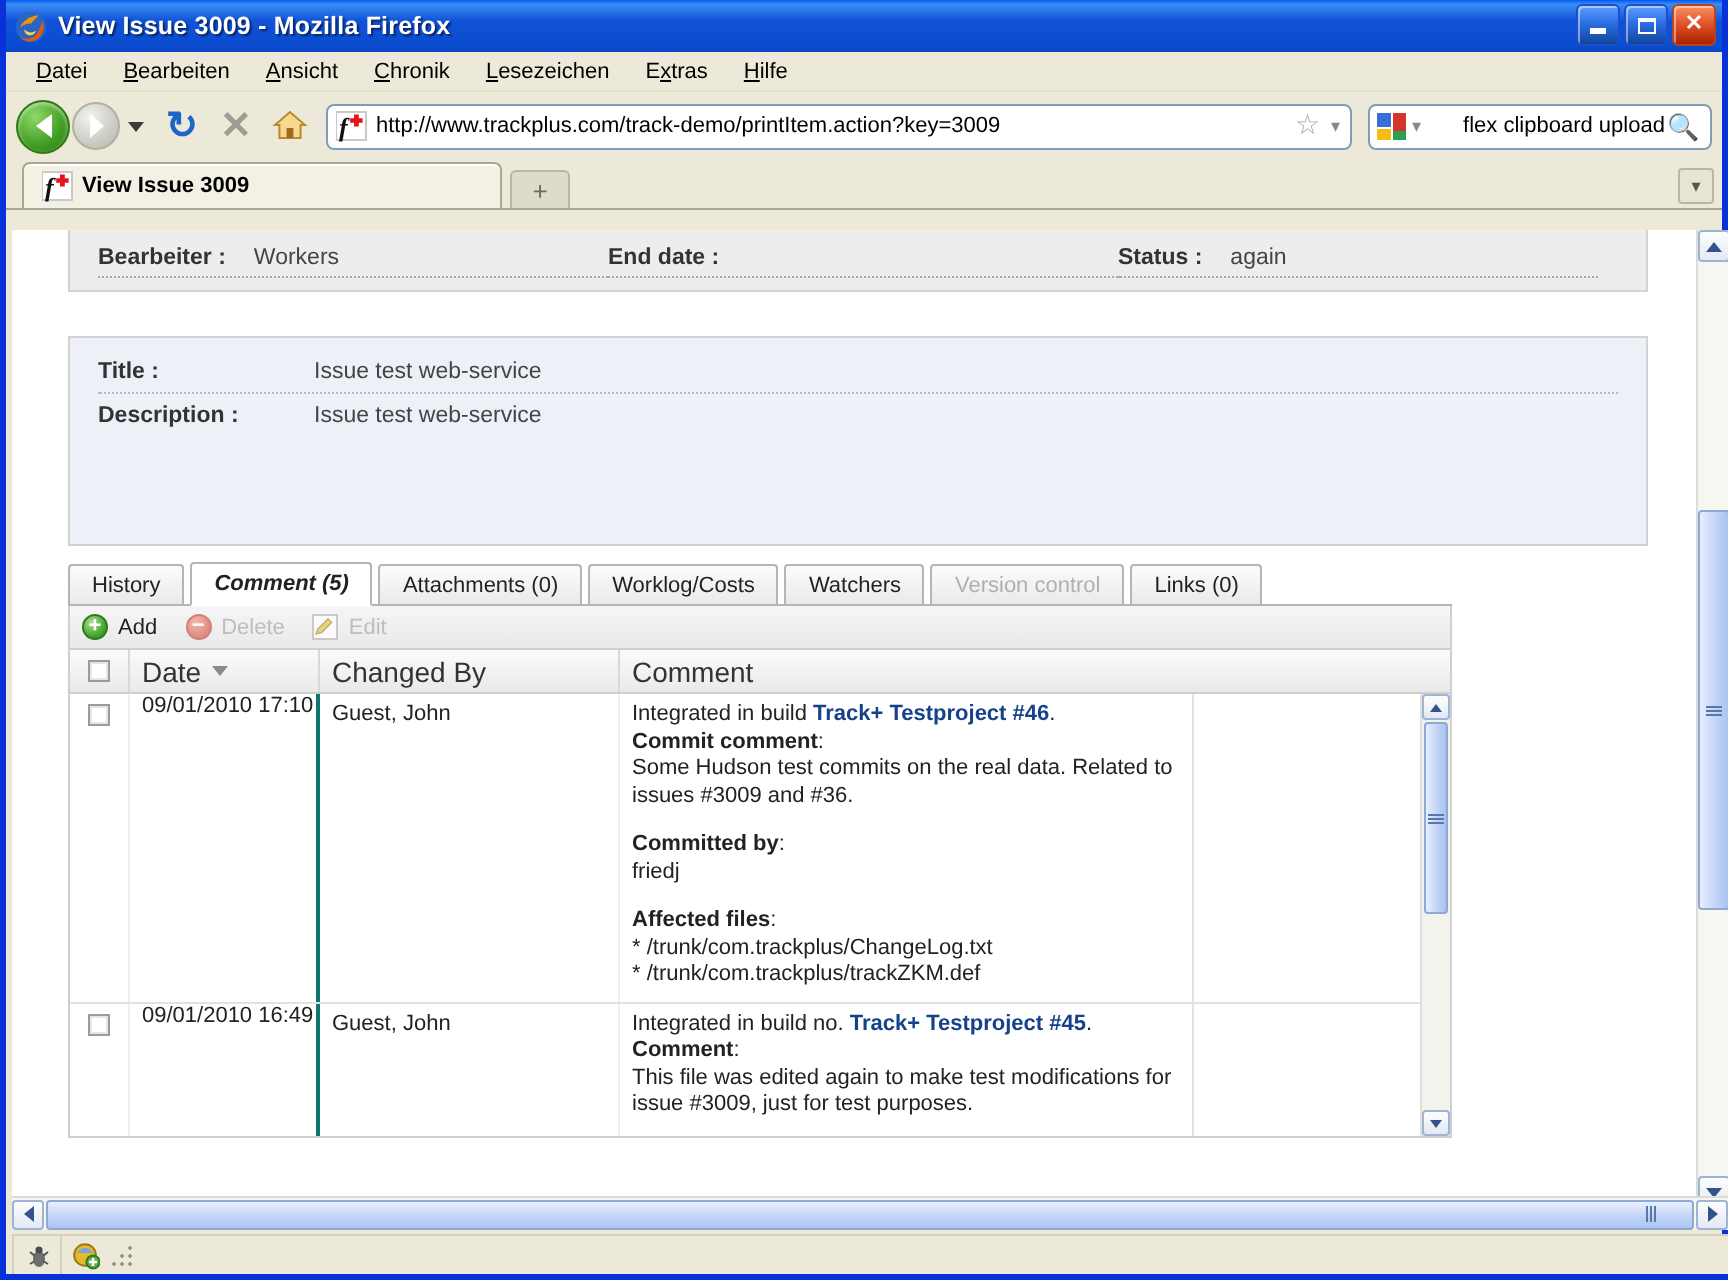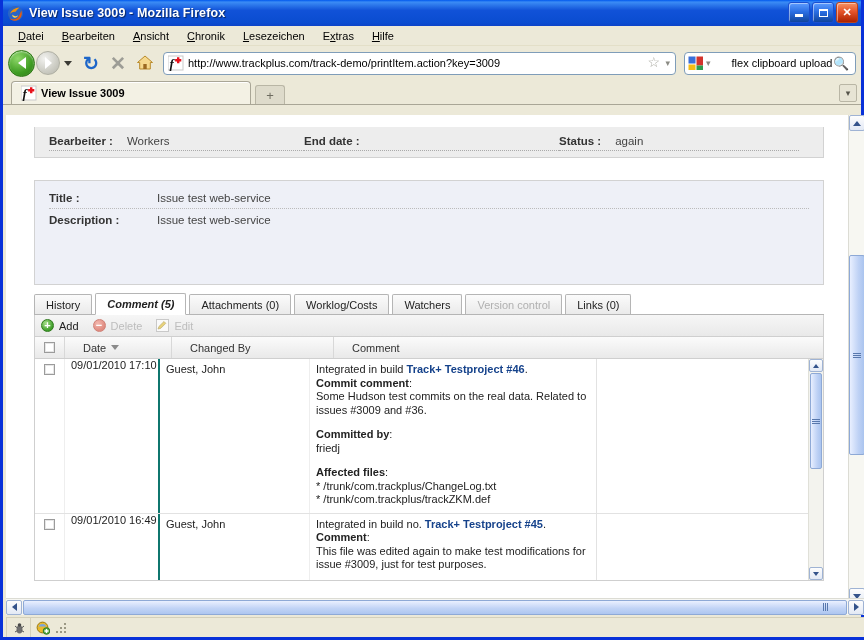--- a/index.html
+++ b/index.html
@@ -158,21 +158,21 @@
     background:linear-gradient(90deg,#e8efff,#bfd2f5 60%,#aac4ef);
     border:1px solid #8ea9d6; border-radius:2px;
     display:flex;align-items:center;justify-content:center;
   }
   .grip-h { width:8px;height:5px;
     background:repeating-linear-gradient(180deg,#5878ad 0 1px, transparent 1px 2px);}
   .grip-v { width:5px;height:8px;
     background:repeating-linear-gradient(90deg,#5878ad 0 1px, transparent 1px 2px);}
 
   
-  .page { position:absolute; left:0; top:12px; width:842px; height:489px; background:#fff;}
+  .page { position:absolute; left:0; top:0; width:842px; height:489px; background:#fff;}
   .topbar-strip { height:3px; background:#fff;}
 
   .card-head {
     position:absolute; left:28px; top:0px; width:790px;
     background:#ededed; border:1px solid #d2d2d2; border-top:none;
     padding:8px 14px 6px 14px;
   }
   .field-row { display:flex; }
   .fld { display:flex; flex-direction:column; }
   .fld-line { display:flex; align-items:baseline; }
@@ -183,21 +183,21 @@
   .card-body {
     position:absolute; left:28px; top:53px; width:790px; height:105px;
     background:#eef0f7; border:1px solid #d2d2d2;
     padding:11px 14px 0 14px;
   }
   .body-row { display:flex; align-items:baseline; }
   .body-label { font-weight:bold; color:#333; font-size:11.5px; width:108px; flex:0 0 auto;}
   .body-value { color:#444; font-size:11.5px; }
   .body-dot { border-bottom:1px dotted #bbb; margin:4px 0 5px 0;}
 
-  .tabarea { position:absolute; left:28px; top:166px; width:790px; }
+  .tabarea { position:absolute; left:28px; top:166px; width:692px; }
   .tabrow { display:flex; align-items:flex-end; height:22px; border-bottom:1px solid #b5b5b5;}
   .ptab {
     height:20px; padding:0 11px; margin-right:3px;
     border:1px solid #b5b5b5; border-bottom:none;
     background:linear-gradient(180deg,#fbfbfb,#eaeaea);
     display:flex; align-items:center;
     font-size:11px; color:#222; border-radius:2px 2px 0 0;
   }
   .ptab.active { background:#fff; height:22px; font-weight:bold; border-bottom:1px solid #fff; margin-bottom:-1px;font-style:italic;}
   .ptab.disabled { color:#b0b0b0; }
@@ -215,21 +215,21 @@
     font-size:11px; font-weight:bold; color:#fff; line-height:1;
   }
   .ic-add { background:radial-gradient(circle at 35% 30%,#a7e08a,#3f9e2a 70%); border:1px solid #2f7a1c;}
   .ic-del { background:radial-gradient(circle at 35% 30%,#f3b7ae,#e08b80 70%); border:1px solid #cf8177;}
   .ic-edit { width:13px;height:13px;border:1px solid #c9c9c9;background:#fafafa;position:relative;}
 
   .gridhead {
     display:flex; height:22px;
     background:linear-gradient(180deg,#fbfbfb,#e9e9e9);
     border:1px solid #cfcfcf; border-top:none;
-    align-items:flex-start; font-size:11px; color:#333;gap:12px;
+    align-items:flex-start; font-size:14px; color:#333;
   }
   .gh-cb { width:30px; display:flex; align-items:center; justify-content:center; border-right:1px solid #d8d8d8; height:100%;}
   .gh-date { width:95px; padding-left:6px; display:flex;align-items:center;gap:5px; border-right:1px solid #d8d8d8; height:100%;}
   .gh-by { width:150px; padding-left:6px; display:flex;align-items:center; border-right:1px solid #d8d8d8; height:100%;}
   .gh-cmt { flex:1 1 auto; padding-left:6px; display:flex;align-items:center; height:100%;}
   .sortcaret { width:0;height:0;border-left:4px solid transparent;border-right:4px solid transparent;border-top:5px solid #8a8a8a;}
   .cbx { width:11px;height:11px;border:1px solid #9b9b9b;background:#fff;
          box-shadow:inset 0 0 0 1px #e6e6e6;}
 
   .gridbody { border:1px solid #cfcfcf; border-top:none; background:#fff; height:222px; overflow:hidden; position:relative;}

